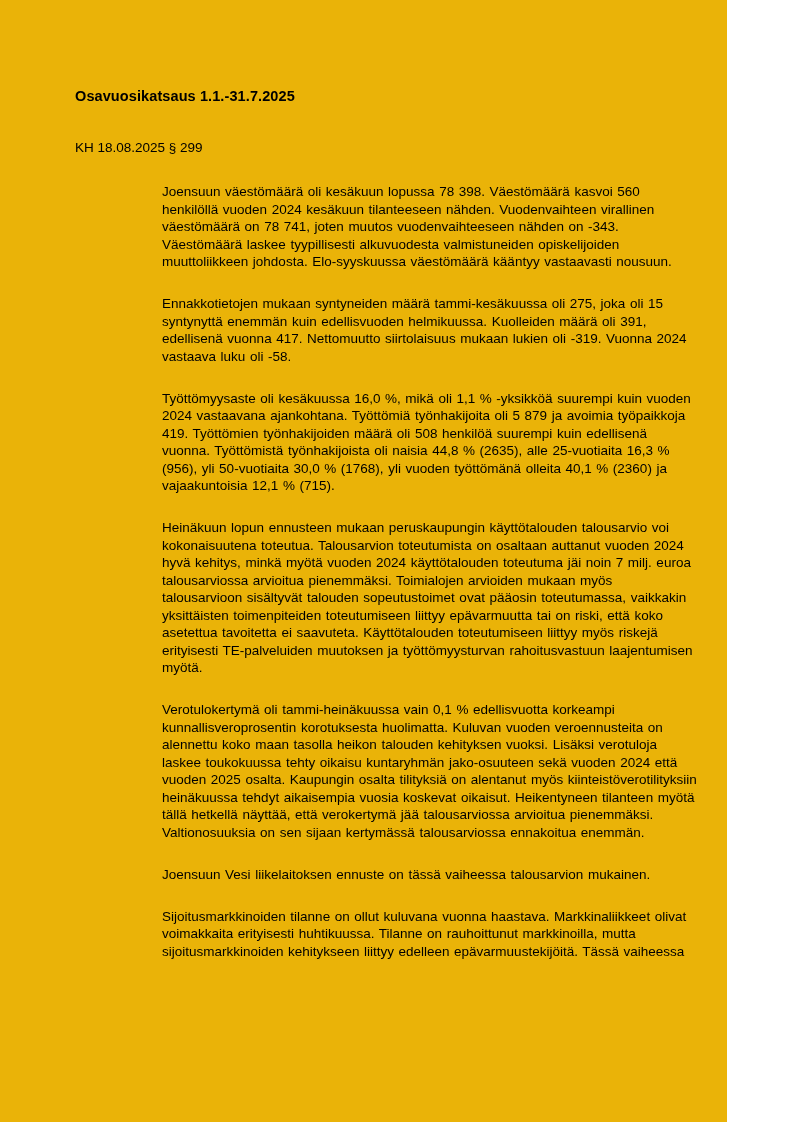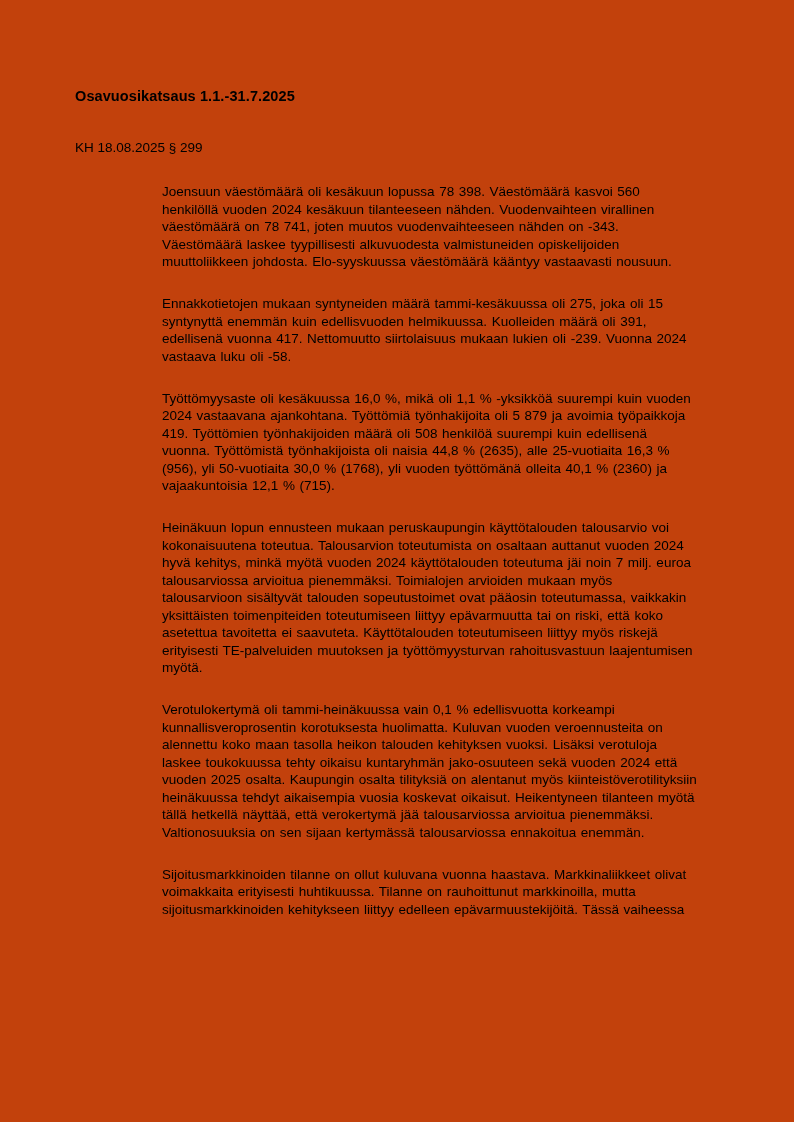--- a/index.html
+++ b/index.html
@@ -3,23 +3,23 @@
 <meta charset="utf-8">
 <title>Osavuosikatsaus</title>
 <style>
   html, body {
     margin: 0;
     padding: 0;
     background: #ffffff;
   }
   .page {
     position: relative;
-    width: 794px;
+    width: 727px;
     height: 1122px;
-    background: #c2410c;
+    background: #eab308;
     color: #000000;
     font-family: "Liberation Sans", "DejaVu Sans", sans-serif;
     overflow: hidden;
   }
   .doc-title {
     position: absolute;
     left: 75px;
     top: 88px;
     font-size: 14.5px;
     font-weight: bold;
@@ -62,21 +62,21 @@
   <div class="doc-reference">KH 18.08.2025 § 299</div>
 
   <div class="doc-body">
     <div class="para">Joensuun väestömäärä oli kesäkuun lopussa 78 398. Väestömäärä kasvoi 560
 henkilöllä vuoden 2024 kesäkuun tilanteeseen nähden. Vuodenvaihteen virallinen
 väestömäärä on 78 741, joten muutos vuodenvaihteeseen nähden on -343.
 Väestömäärä laskee tyypillisesti alkuvuodesta valmistuneiden opiskelijoiden
 muuttoliikkeen johdosta. Elo-syyskuussa väestömäärä kääntyy vastaavasti nousuun.</div>
     <div class="para">Ennakkotietojen mukaan syntyneiden määrä tammi-kesäkuussa oli 275, joka oli 15
 syntynyttä enemmän kuin edellisvuoden helmikuussa. Kuolleiden määrä oli 391,
-edellisenä vuonna 417. Nettomuutto siirtolaisuus mukaan lukien oli -239. Vuonna 2024
+edellisenä vuonna 417. Nettomuutto siirtolaisuus mukaan lukien oli -319. Vuonna 2024
 vastaava luku oli -58.</div>
     <div class="para">Työttömyysaste oli kesäkuussa 16,0 %, mikä oli 1,1 % -yksikköä suurempi kuin vuoden
 2024 vastaavana ajankohtana. Työttömiä työnhakijoita oli 5 879 ja avoimia työpaikkoja
 419. Työttömien työnhakijoiden määrä oli 508 henkilöä suurempi kuin edellisenä
 vuonna. Työttömistä työnhakijoista oli naisia 44,8 % (2635), alle 25-vuotiaita 16,3 %
 (956), yli 50-vuotiaita 30,0 % (1768), yli vuoden työttömänä olleita 40,1 % (2360) ja
 vajaakuntoisia 12,1 % (715).</div>
     <div class="para">Heinäkuun lopun ennusteen mukaan peruskaupungin käyttötalouden talousarvio voi
 kokonaisuutena toteutua. Talousarvion toteutumista on osaltaan auttanut vuoden 2024
 hyvä kehitys, minkä myötä vuoden 2024 käyttötalouden toteutuma jäi noin 7 milj. euroa
@@ -87,18 +87,19 @@
 erityisesti TE-palveluiden muutoksen ja työttömyysturvan rahoitusvastuun laajentumisen
 myötä.</div>
     <div class="para">Verotulokertymä oli tammi-heinäkuussa vain 0,1 % edellisvuotta korkeampi
 kunnallisveroprosentin korotuksesta huolimatta. Kuluvan vuoden veroennusteita on
 alennettu koko maan tasolla heikon talouden kehityksen vuoksi. Lisäksi verotuloja
 laskee toukokuussa tehty oikaisu kuntaryhmän jako-osuuteen sekä vuoden 2024 että
 vuoden 2025 osalta. Kaupungin osalta tilityksiä on alentanut myös kiinteistöverotilityksiin
 heinäkuussa tehdyt aikaisempia vuosia koskevat oikaisut. Heikentyneen tilanteen myötä
 tällä hetkellä näyttää, että verokertymä jää talousarviossa arvioitua pienemmäksi.
 Valtionosuuksia on sen sijaan kertymässä talousarviossa ennakoitua enemmän.</div>
+    <div class="para">Joensuun Vesi liikelaitoksen ennuste on tässä vaiheessa talousarvion mukainen.</div>
     <div class="para">Sijoitusmarkkinoiden tilanne on ollut kuluvana vuonna haastava. Markkinaliikkeet olivat
 voimakkaita erityisesti huhtikuussa. Tilanne on rauhoittunut markkinoilla, mutta
 sijoitusmarkkinoiden kehitykseen liittyy edelleen epävarmuustekijöitä. Tässä vaiheessa</div>
   </div>
 
 </div>
 
 </body></html>

